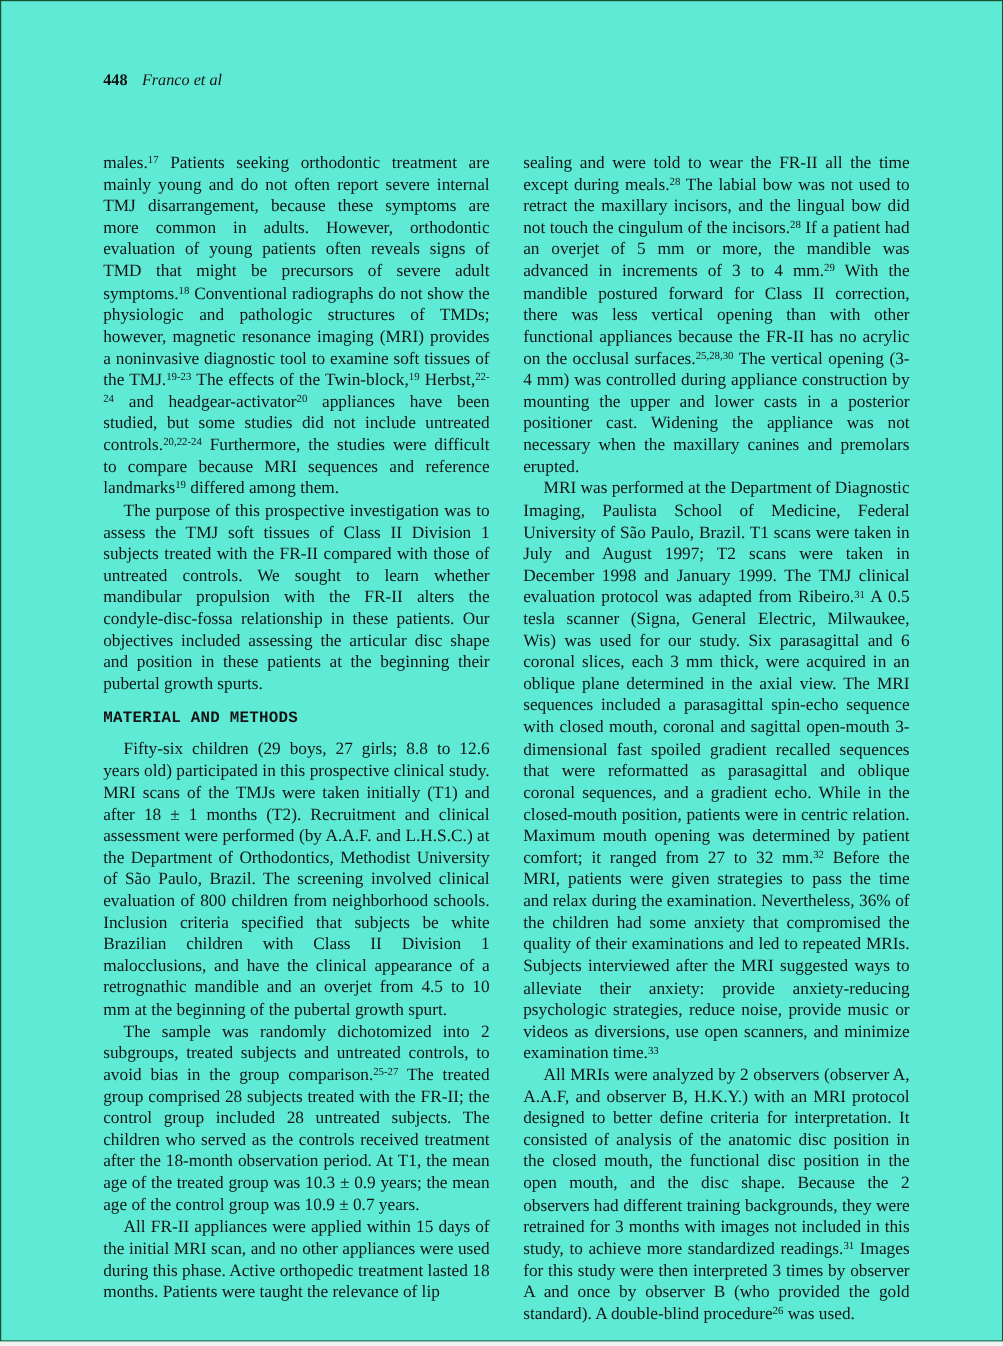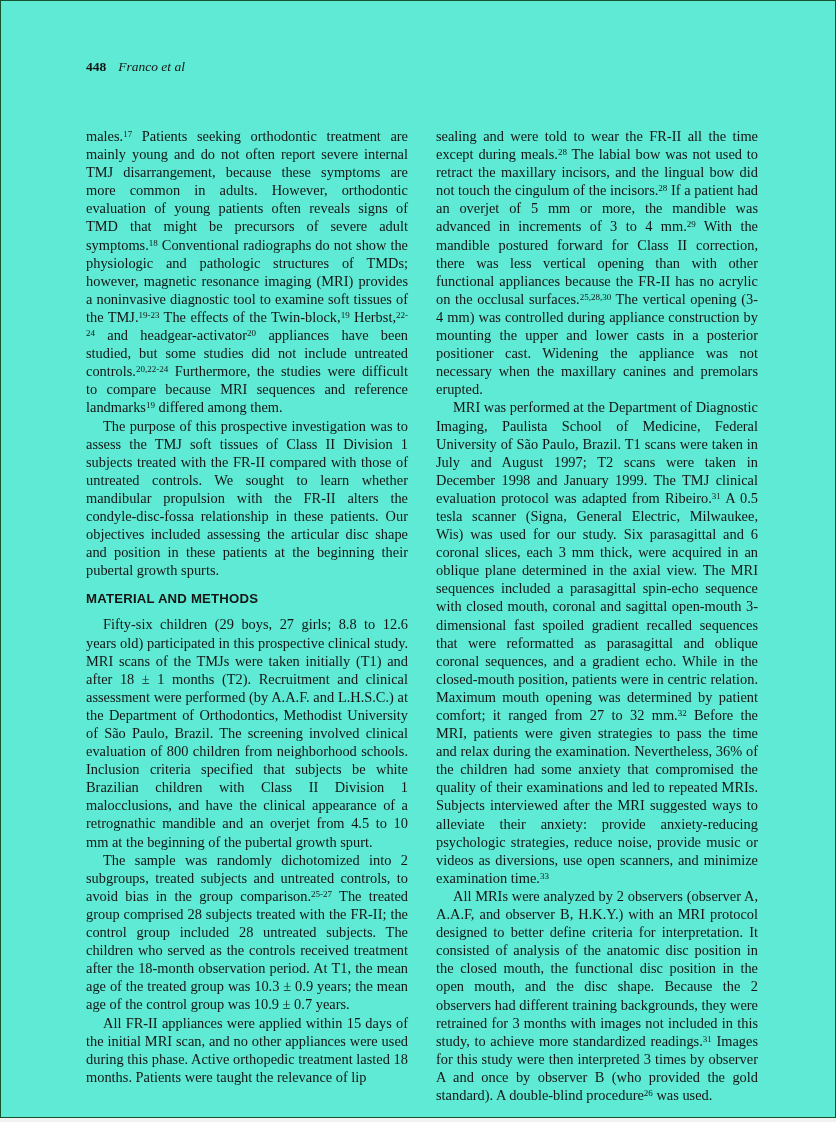--- a/index.html
+++ b/index.html
@@ -62,21 +62,21 @@
     hyphens: auto;
     -webkit-hyphens: auto;
   }
   .column p {
     margin: 0;
   }
   .column p.indent {
     text-indent: 17px;
   }
   .section-heading {
-    font-family: Liberation Sans, sans-serif;
+    font-family: Liberation Mono, monospace;
     font-size: 13.2px;
     font-weight: bold;
     letter-spacing: 0.2px;
     margin: 11px 0 7px 0;
     text-align: left;
   }
   sup.ref {
     font-size: 9px;
     line-height: 0;
     vertical-align: baseline;

